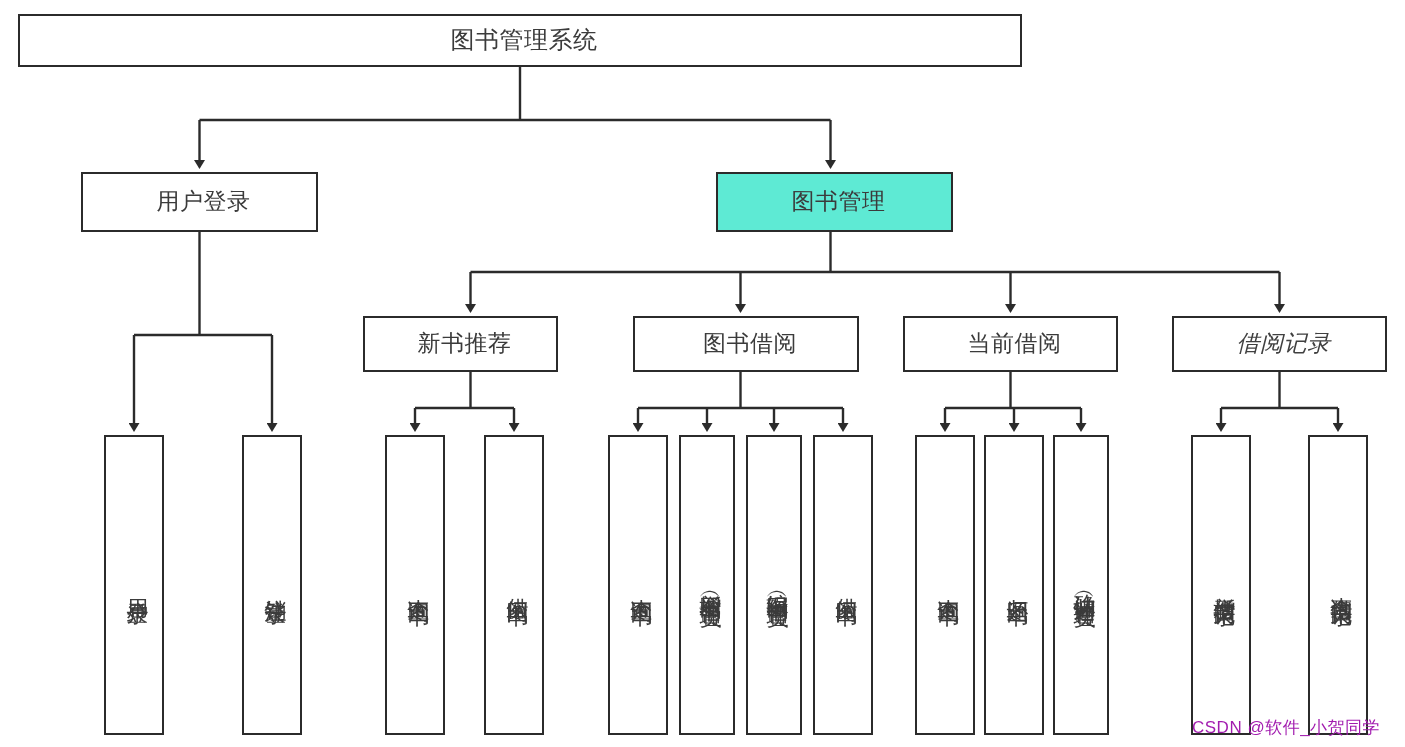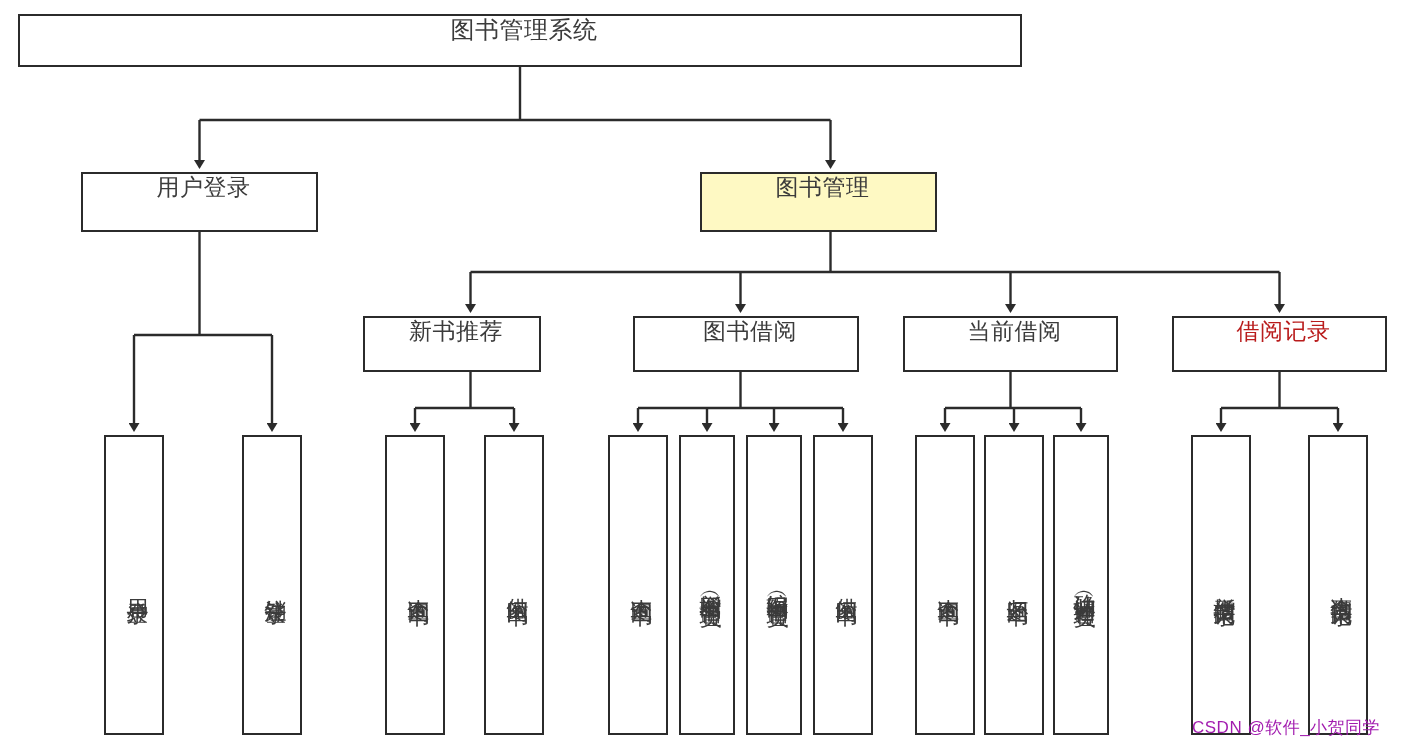--- a/index.html
+++ b/index.html
@@ -24,20 +24,21 @@
     width: 1405px;
     height: 747px;
     pointer-events: none;
   }
   .node {
     position: absolute;
     box-sizing: border-box;
     background: #ffffff;
     border: 2px solid #2b2b2b;
     display: flex;
+    align-items: center;
     justify-content: center;
     color: #333333;
     padding-left: 8px;
   }
   .node-label {
     display: block;
     text-align: center;
     color: #3b3b3b;
     line-height: 1.18;
     letter-spacing: 0.5px;
@@ -109,34 +110,34 @@
       <line x1="1221" y1="408" x2="1221" y2="424" stroke="#2b2b2b" stroke-width="2.4" marker-end="url(#arrow)"></line>
       <line x1="1338" y1="408" x2="1338" y2="424" stroke="#2b2b2b" stroke-width="2.4" marker-end="url(#arrow)"></line>
     </svg>
   <div id="nodes-layer">
       <div class="node horizontal root" style="left: 18px; top: 14px; width: 1004px; height: 53px; border-color: rgb(43, 43, 43); background: rgb(255, 255, 255);">
         <span class="node-label" style="color: rgb(59, 59, 59);">图书管理系统</span>
       </div>
       <div class="node horizontal" style="left: 81px; top: 172px; width: 237px; height: 60px; border-color: rgb(43, 43, 43); background: rgb(255, 255, 255);">
         <span class="node-label" style="color: rgb(59, 59, 59);">用户登录</span>
       </div>
-      <div class="node horizontal" style="left: 700px; top: 172px; width: 237px; height: 60px; border-color: rgb(43, 43, 43); background: #fef9c3;">
+      <div class="node horizontal" style="left: 716px; top: 172px; width: 237px; height: 60px; border-color: rgb(43, 43, 43); background: #5eead4;">
         <span class="node-label" style="color: rgb(59, 59, 59);">图书管理</span>
       </div>
-      <div class="node horizontal" style="left: 363px; top: 316px; width: 178px; height: 56px; border-color: rgb(43, 43, 43); background: rgb(255, 255, 255);">
+      <div class="node horizontal" style="left: 363px; top: 316px; width: 195px; height: 56px; border-color: rgb(43, 43, 43); background: rgb(255, 255, 255);">
         <span class="node-label" style="color: rgb(59, 59, 59);">新书推荐</span>
       </div>
       <div class="node horizontal" style="left: 633px; top: 316px; width: 226px; height: 56px; border-color: rgb(43, 43, 43); background: rgb(255, 255, 255);">
         <span class="node-label" style="color: rgb(59, 59, 59);">图书借阅</span>
       </div>
       <div class="node horizontal" style="left: 903px; top: 316px; width: 215px; height: 56px; border-color: rgb(43, 43, 43); background: rgb(255, 255, 255);">
         <span class="node-label" style="color: rgb(59, 59, 59);">当前借阅</span>
       </div>
       <div class="node horizontal" style="left: 1172px; top: 316px; width: 215px; height: 56px; border-color: rgb(43, 43, 43); background: rgb(255, 255, 255);">
-        <span class="node-label" style="color: #b91c1c;">借阅记录</span>
+        <span class="node-label" style="color: #404040; font-style: italic;">借阅记录</span>
       </div>
       <div class="node vertical" style="left: 104px; top: 435px; width: 60px; height: 300px; border-color: rgb(43, 43, 43); background: rgb(255, 255, 255);">
         <span class="node-label" style="color: rgb(59, 59, 59);">用户登录</span>
       </div>
       <div class="node vertical" style="left: 242px; top: 435px; width: 60px; height: 300px; border-color: rgb(43, 43, 43); background: rgb(255, 255, 255);">
         <span class="node-label" style="color: rgb(59, 59, 59);">注销登录</span>
       </div>
       <div class="node vertical" style="left: 385px; top: 435px; width: 60px; height: 300px; border-color: rgb(43, 43, 43); background: rgb(255, 255, 255);">
         <span class="node-label" style="color: rgb(59, 59, 59);">查询图书</span>
       </div>

